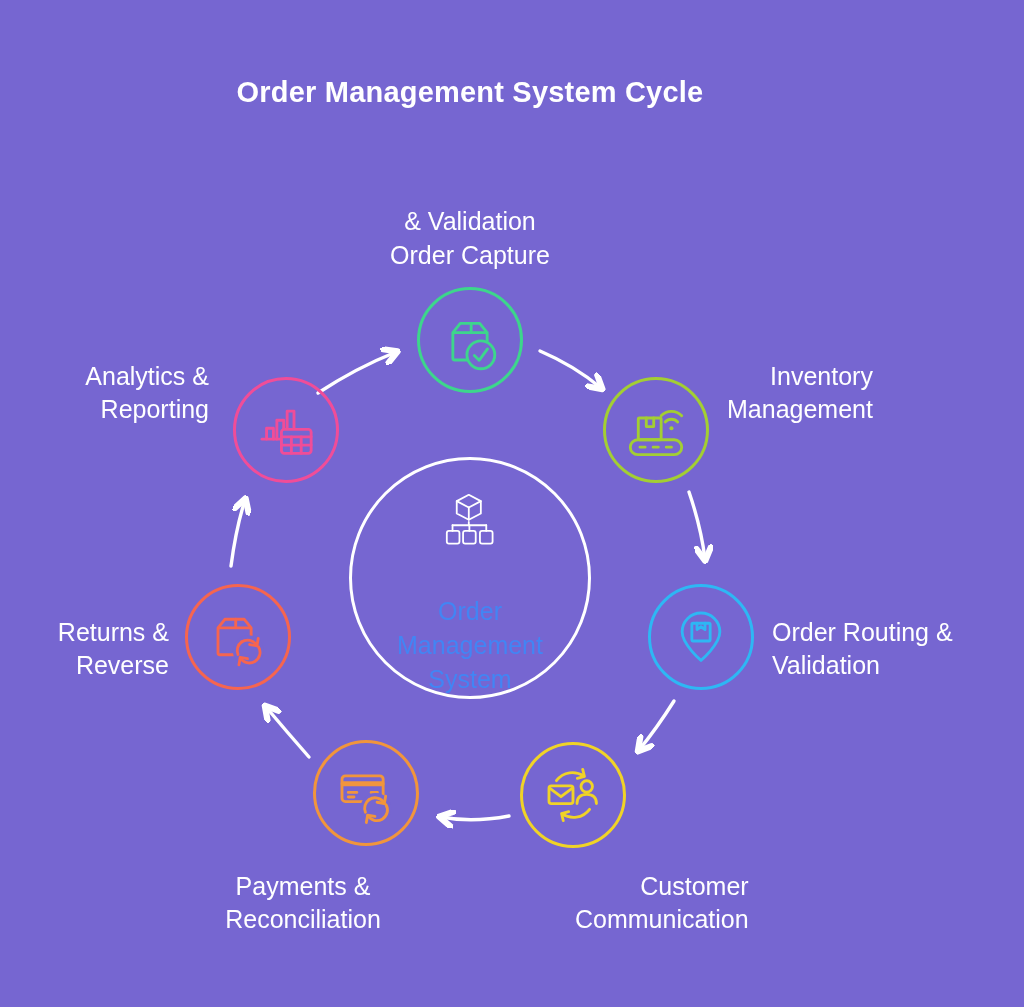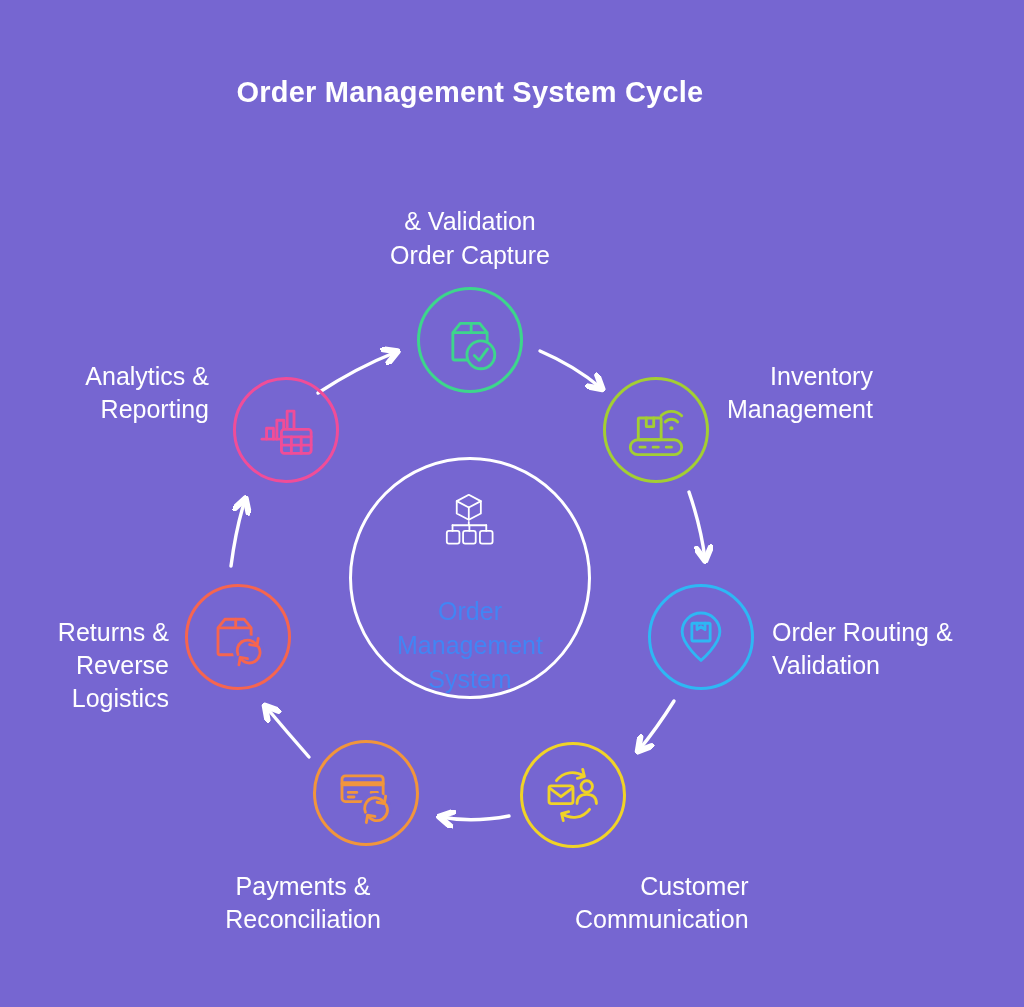--- a/index.html
+++ b/index.html
@@ -194,21 +194,20 @@
       <path d="M28 43.3 A 9.2 9.2 0 0 1 31.1 32.4"></path>
       <path d="M31.1 32.4 A 9.2 9.2 0 0 1 44.5 35.5"></path>
       <path d="M45.7 29.2 L44.6 35.7 L38.2 34.6"></path>
       <path d="M46 36.7 A 9.2 9.2 0 0 1 30 46.1"></path>
       <path d="M28.8 52.4 L29.9 45.9 L36.3 47"></path>
     </svg>
   </div>
   <div class="node-label l-returns">
     <div>Returns &amp;</div>
     <div>Reverse</div>
-    <div>Logistics</div>
   </div>
 
   <div class="node-circle n-analytics" style="--c: #F04D98;">
     <svg width="64" height="64" viewBox="0 0 56 56" class="icon-stroke">
       <path d="M7 36 H30"></path>
       <path d="M11 36 V26.5 H17 V36"></path>
       <path d="M20 36 V19.5 H26 V36"></path>
       <path d="M29 36 V11.5 H35 V36"></path>
       <rect class="knockout" x="24" y="27.5" width="26" height="21" rx="2.5"></rect>
       <rect x="24" y="27.5" width="26" height="21" rx="2.5"></rect>

